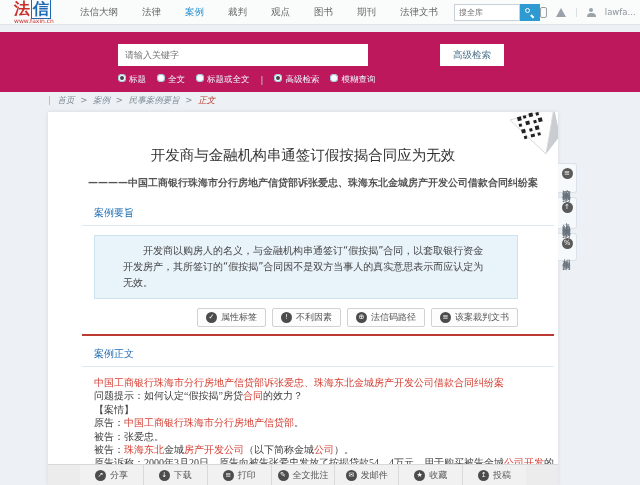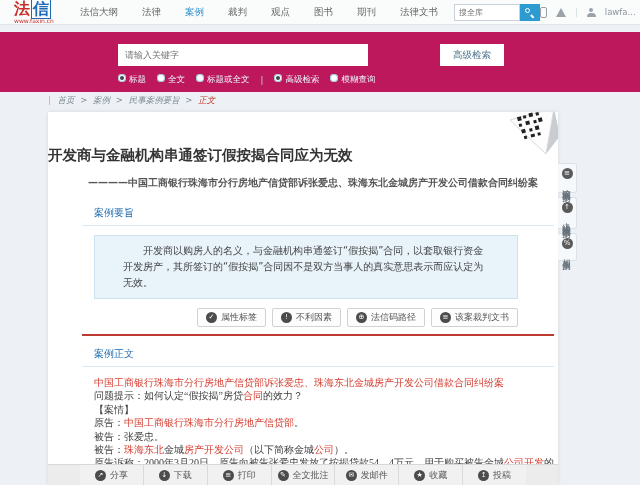--- a/index.html
+++ b/index.html
@@ -55,22 +55,22 @@
   
   .crumb { position:absolute; top:95px; left:48px; font-size:8.5px; font-style:italic; color:#7e8a94; z-index:3; }
   .crumb .bar { color:#9fb3c2; font-style:normal; margin-right:4px; }
   .crumb a { color:#7e8a94; text-decoration:none; cursor:pointer; }
   .crumb .cur { color:#c0392b; }
   .crumb .sep { margin:0 3px; }
   
   .card { position:absolute; left:48px; top:112px; width:510px; bottom:0; background:#fff;
           box-shadow:0 0 4px rgba(0,0,0,.10); overflow:hidden; z-index:2; }
   .fold { position:absolute; top:-8px; right:-6px; z-index:6; }
-  .a-title { position:absolute; top:34px; left:0; right:0; 
-             font-size:14.5px; font-weight:bold; color:#333; }
+  .a-title { position:absolute; top:34px; left:0; right:0; text-align:center;
+             font-size:14.5px; font-weight:normal; color:#333; }
   .a-sub { position:absolute; top:64px; left:0; right:0; text-align:center;
            font-size:10px; font-weight:bold; color:#555;margin-left:20px; }
   .content { position:absolute; top:94px; left:46px; right:16px; }
   .sec-h { font-size:10px; font-weight:normal; color:#1d6bb0; }
   .sec-rule { height:1px; background:#dce8f2; margin:5px -12px 9px; }
   .gist-box { background:#e9f3fa; border:1px solid #cfe2f0; padding:7px 28px; margin-right:24px;
               font-size:10px; line-height:16px; color:#444; text-indent:2em; }
   .gbtn-row { display:flex; justify-content:flex-end; gap:6px; margin:9px 24px 7px 0; }
   .gbtn { display:flex; align-items:center; gap:4px; border:1px solid #d2d2d2; background:#fdfdfd;
           border-radius:2px; padding:2px 8px; font-size:9px; color:#555; cursor:pointer; }

